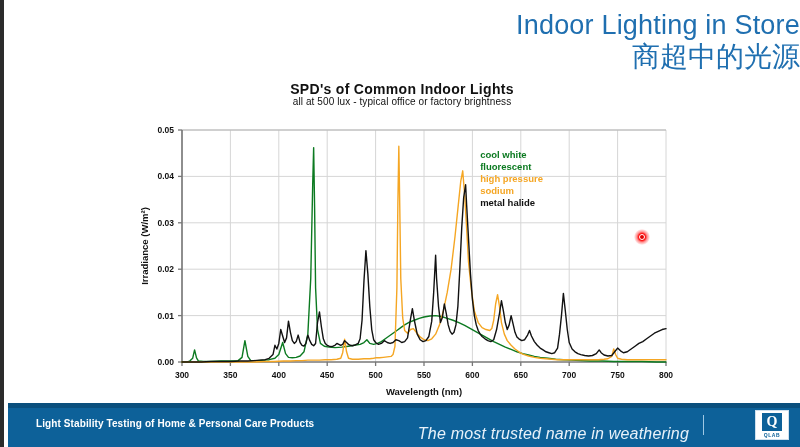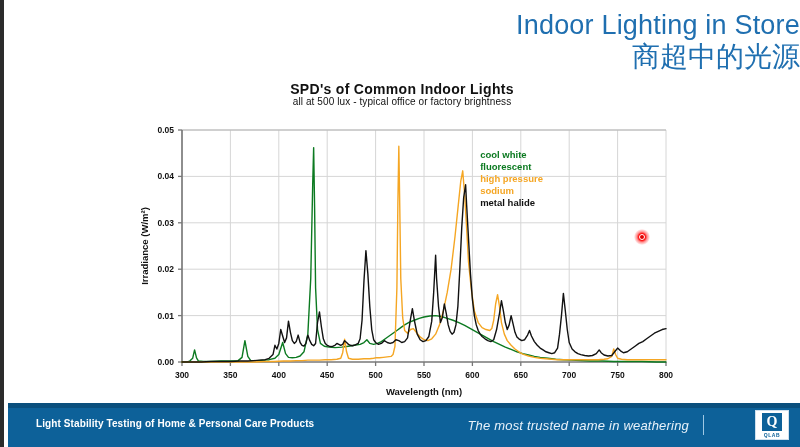--- a/index.html
+++ b/index.html
@@ -64,22 +64,22 @@
   }
   #footer-bar::before{
     content:"";position:absolute;left:0;top:0;width:100%;height:5px;
     background:#0a4f7d;
   }
   #footer-left{
     position:absolute;left:28px;top:15px;
     font-size:10px;font-weight:bold;color:#ffffff;letter-spacing:.1px;
   }
   #footer-tagline{
-    position:absolute;right:115px;top:15px;
-    font-size:13px;font-style:italic;color:#e8f2fa;letter-spacing:.2px;
+    position:absolute;right:115px;top:22px;
+    font-size:16px;font-style:italic;color:#e8f2fa;letter-spacing:.2px;
   }
   #footer-divider{
     position:absolute;right:100px;top:12px;width:1px;height:20px;background:#9ec8e4;
   }
   #footer-logo{
     position:absolute;right:15px;top:7px;width:34px;height:30px;
     background:#ffffff;border:1px solid #cfe0ee;box-sizing:border-box;
     display:flex;flex-direction:column;align-items:center;justify-content:center;
   }
   #footer-logo .q-mark{

